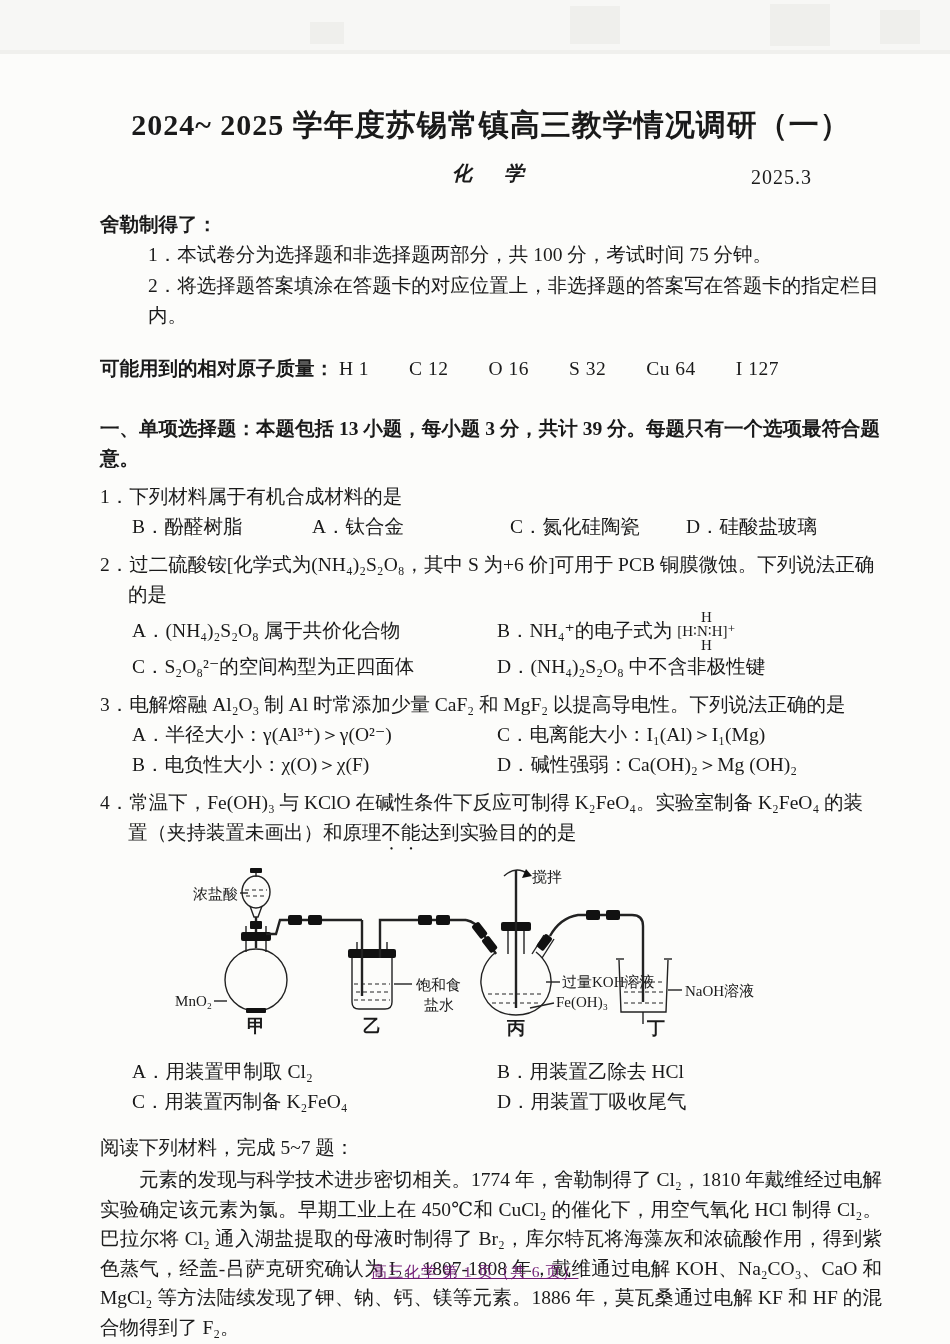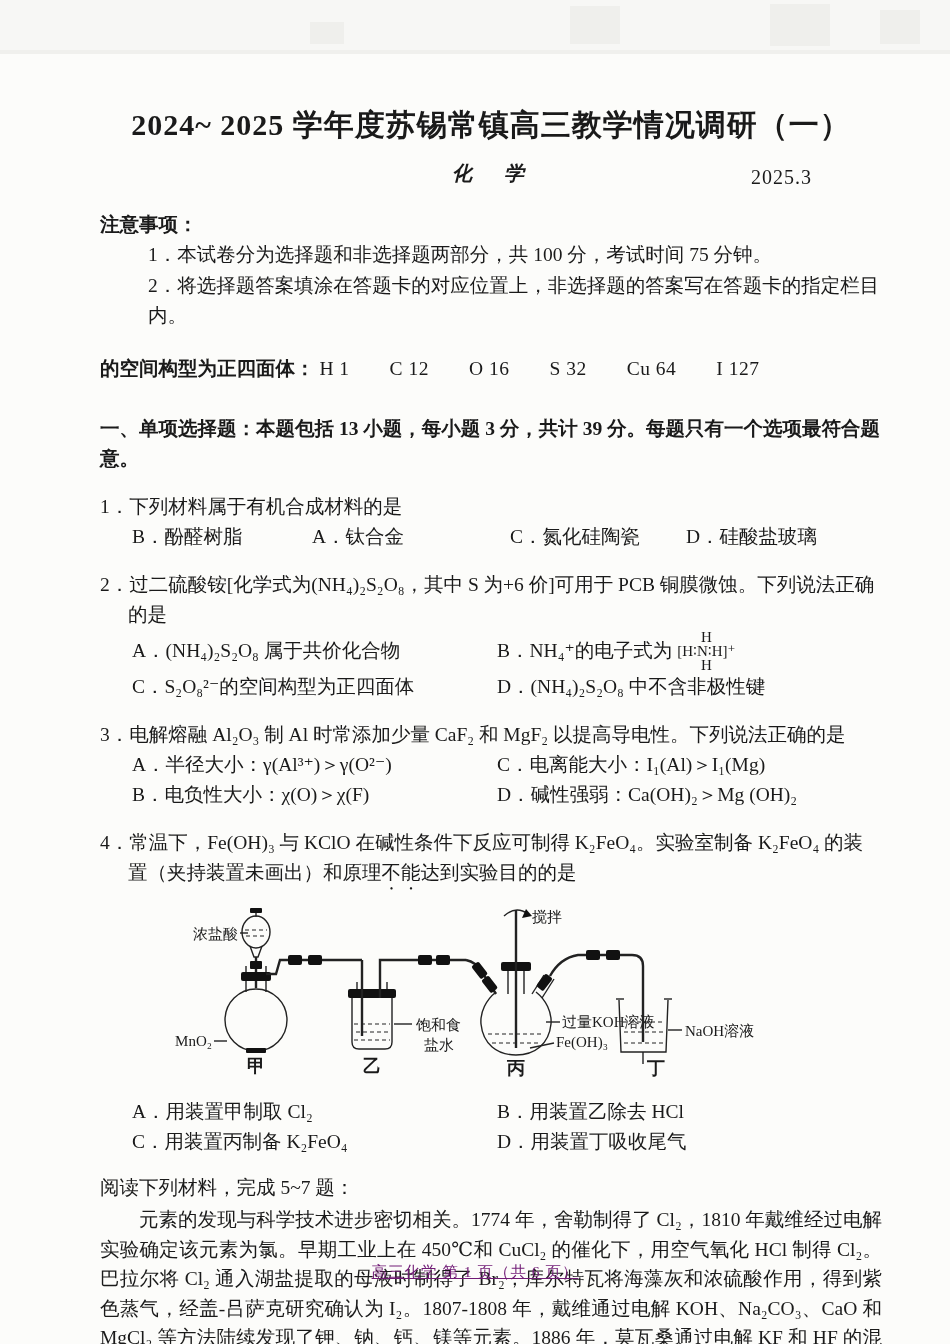--- a/index.html
+++ b/index.html
@@ -25,21 +25,21 @@
   .notice-head { margin-top:14px; font-weight:700; }
   .notice-item { padding-left:48px; font-weight:500; }
   .notice-item + .notice-item { margin-top:1px; }
 
   .atomic { margin-top:23px; }
   .atomic .lab { font-weight:700; }
   .atomic .vals { letter-spacing:.5px; }
 
   .section-head { margin-top:30px; font-weight:700; }
 
-  .q { margin-top:18px; }
+  .q { margin-top:8px; }
   .stem { padding-left:28px; text-indent:-28px; }
   .opts-row { display:flex; padding-left:32px; }
   .opts-row .o0 { width:198px; } .opts-row .o1 { width:180px; } .opts-row .o2 { width:176px; }
   .opts-grid { display:grid; grid-template-columns:342px 1fr; padding-left:32px; column-gap:23px; }
   .opt { white-space:nowrap; }
   .opt-b-flex { display:flex; align-items:center; }
   .eformula { display:inline-block; text-align:center; font-size:15px; line-height:14px; margin-left:5px; vertical-align:middle; }
   .emph { -webkit-text-emphasis:filled dot #1a1a1a; -webkit-text-emphasis-position:under left;
           text-emphasis:filled dot #1a1a1a; text-emphasis-position:under left; }
 
@@ -74,26 +74,26 @@
 
 <div class="sheet">
 
   <div class="title">2024~ 2025 学年度苏锡常镇高三教学情况调研（一）</div>
 
   <div class="subject-row">
     <div class="subject">化　学</div>
     <div class="date">2025.3</div>
   </div>
 
-  <div class="notice-head">注意事项：</div>
+  <div class="notice-head">舍勒制得了：</div>
   <div class="notice-item">1．本试卷分为选择题和非选择题两部分，共 100 分，考试时间 75 分钟。</div>
   <div class="notice-item">2．将选择题答案填涂在答题卡的对应位置上，非选择题的答案写在答题卡的指定栏目内。</div>
 
   <div class="atomic">
-    <span class="lab">的空间构型为正四面体：</span>
+    <span class="lab">可能用到的相对原子质量：</span>
     <span class="vals">H 1　　C 12　　O 16　　S 32　　Cu 64　　I 127</span>
   </div>
 
   <div class="section-head">一、单项选择题：本题包括 13 小题，每小题 3 分，共计 39 分。每题只有一个选项最符合题意。</div>
 
   <div class="q">
     <div class="stem">1．下列材料属于有机合成材料的是</div>
     <div class="opts-row">
       <span class="opt o1"><span>B．</span><span>酚醛树脂</span></span>
       <span class="opt o0"><span>A．</span><span>钛合金</span></span>

